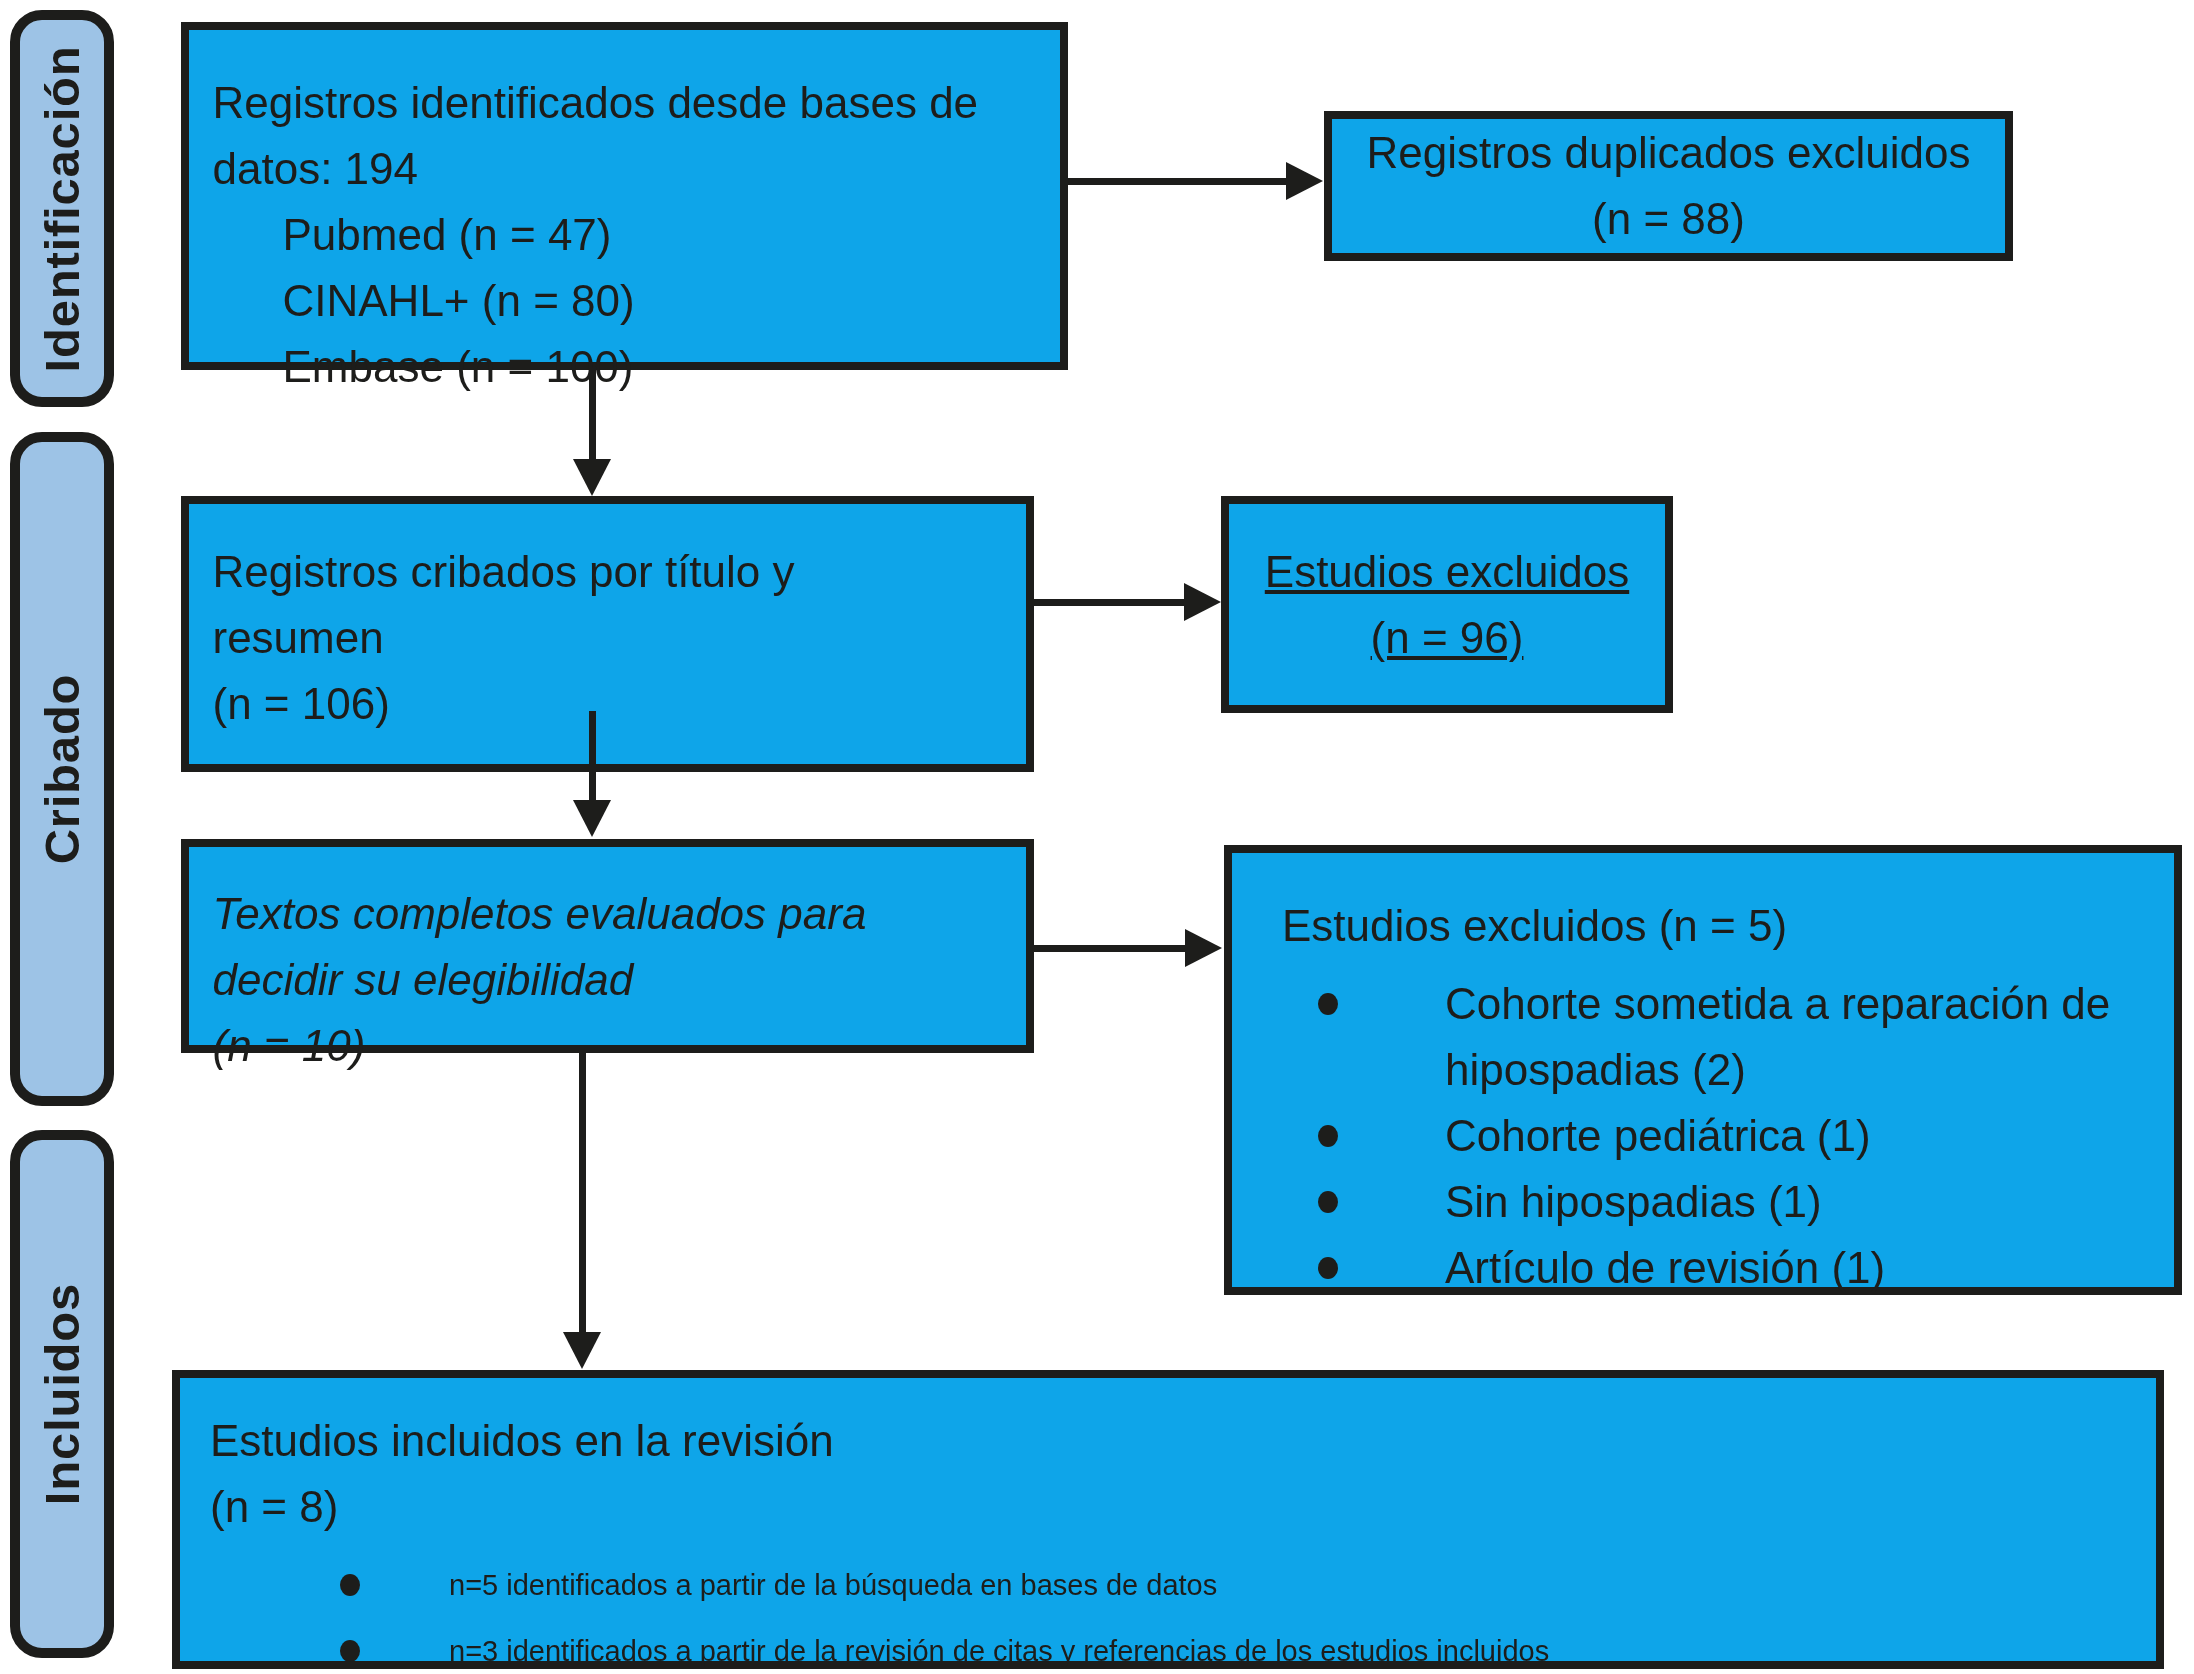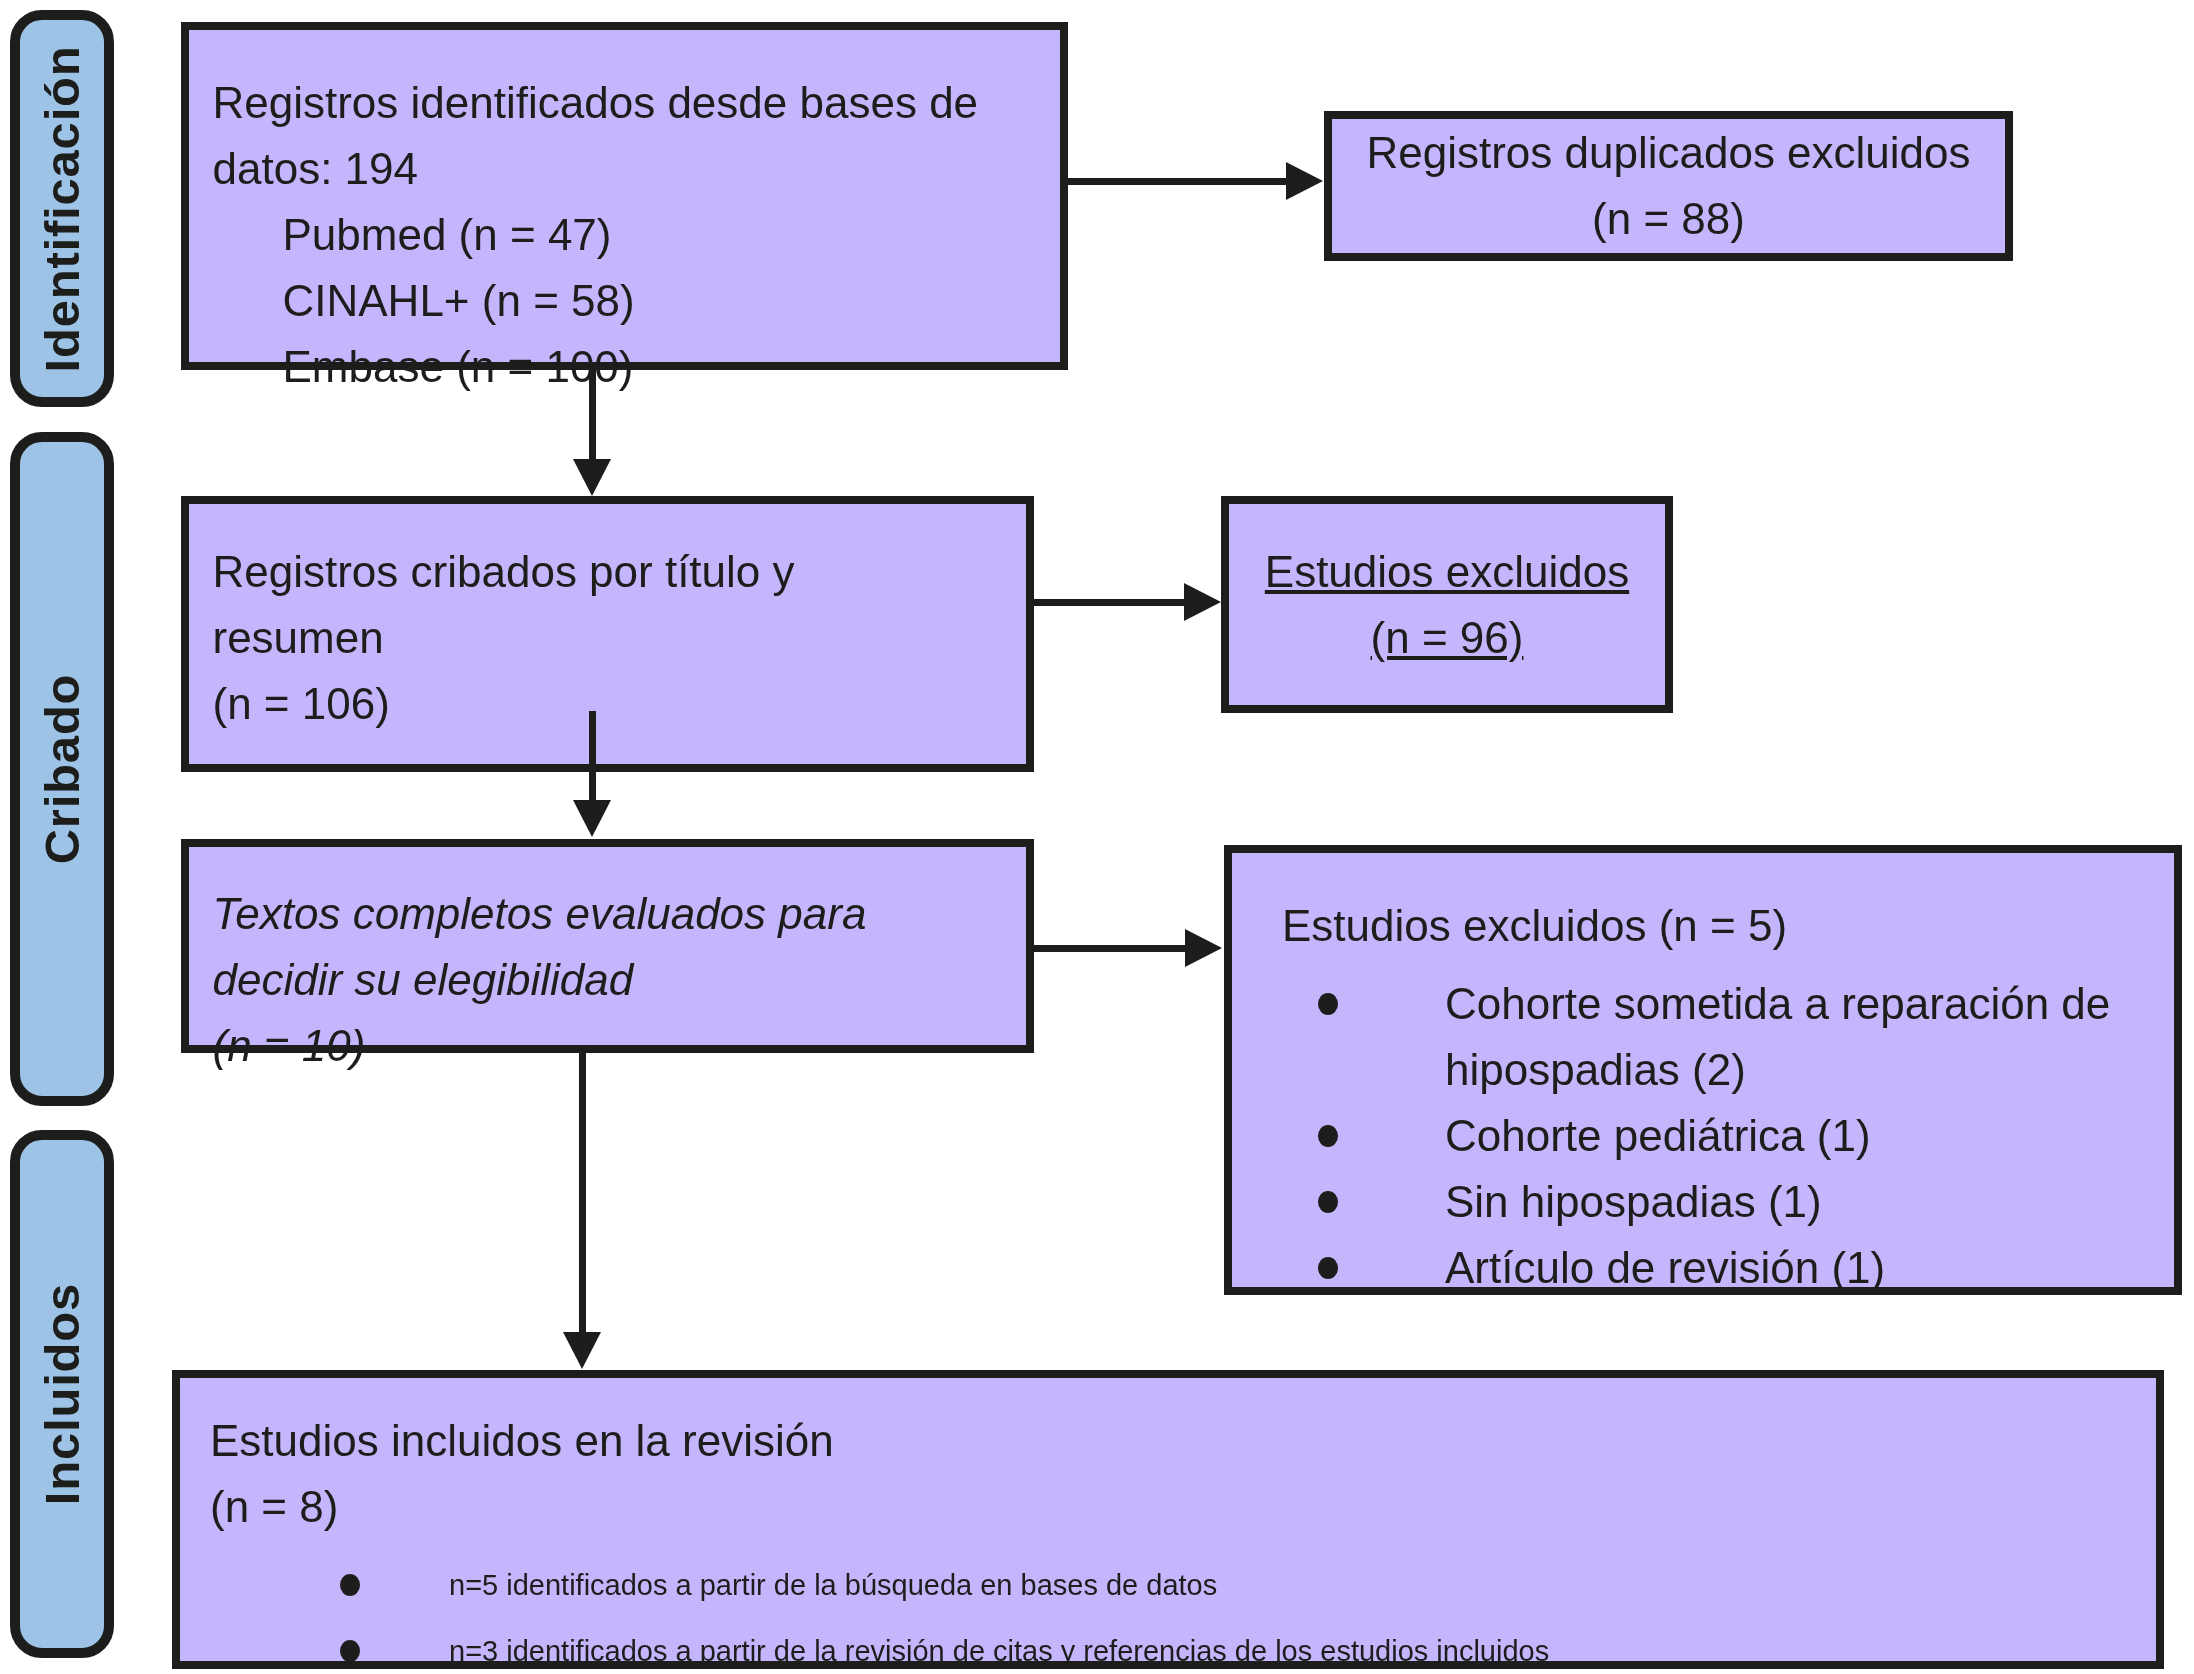--- a/index.html
+++ b/index.html
@@ -34,21 +34,21 @@
     font-size: 49px;
     letter-spacing: 0.8px;
   }
   .stage1 { top: 10px;   height: 397px; }
   .stage2 { top: 432px;  height: 674px; }
   .stage3 { top: 1130px; height: 528px; }
 
   
   .box {
     position: absolute;
-    background: #c4b5fd;
+    background: #0ea5e9;
     border: 8.4px solid #1d1d1b;
     box-sizing: border-box;
   }
   .ln { white-space: nowrap; }
 
   .box-identified { left: 181px; top: 22px;  width: 887px; height: 348px; padding: 40px 23.5px; }
   .box-identified .sub { margin-left: 70px; }
 
   .box-screened   { left: 181px; top: 496px; width: 853px; height: 276px; padding: 35px 23.5px; }
   .box-fulltext   { left: 181px; top: 839px; width: 853px; height: 214px; padding: 34px 23.5px; font-style: italic; }
@@ -112,21 +112,21 @@
     <span class="stage-text">Cribado</span>
   </div>
   <div class="stage stage3">
     <span class="stage-text">Incluidos</span>
   </div>
 
   <div class="box box-identified">
     <div class="ln">Registros identificados desde bases de</div>
     <div class="ln">datos: 194</div>
     <div class="ln sub">Pubmed (n = 47)</div>
-    <div class="ln sub">CINAHL+ (n = 58)</div>
+    <div class="ln sub">CINAHL+ (n = 80)</div>
     <div class="ln sub">Embase (n = 100)</div>
   </div>
 
   <div class="box box-dup-excluded">
     <div class="ln">Registros duplicados excluidos</div>
     <div class="ln">(n = 88)</div>
   </div>
 
   <div class="box box-screened">
     <div class="ln">Registros cribados por título y</div>

